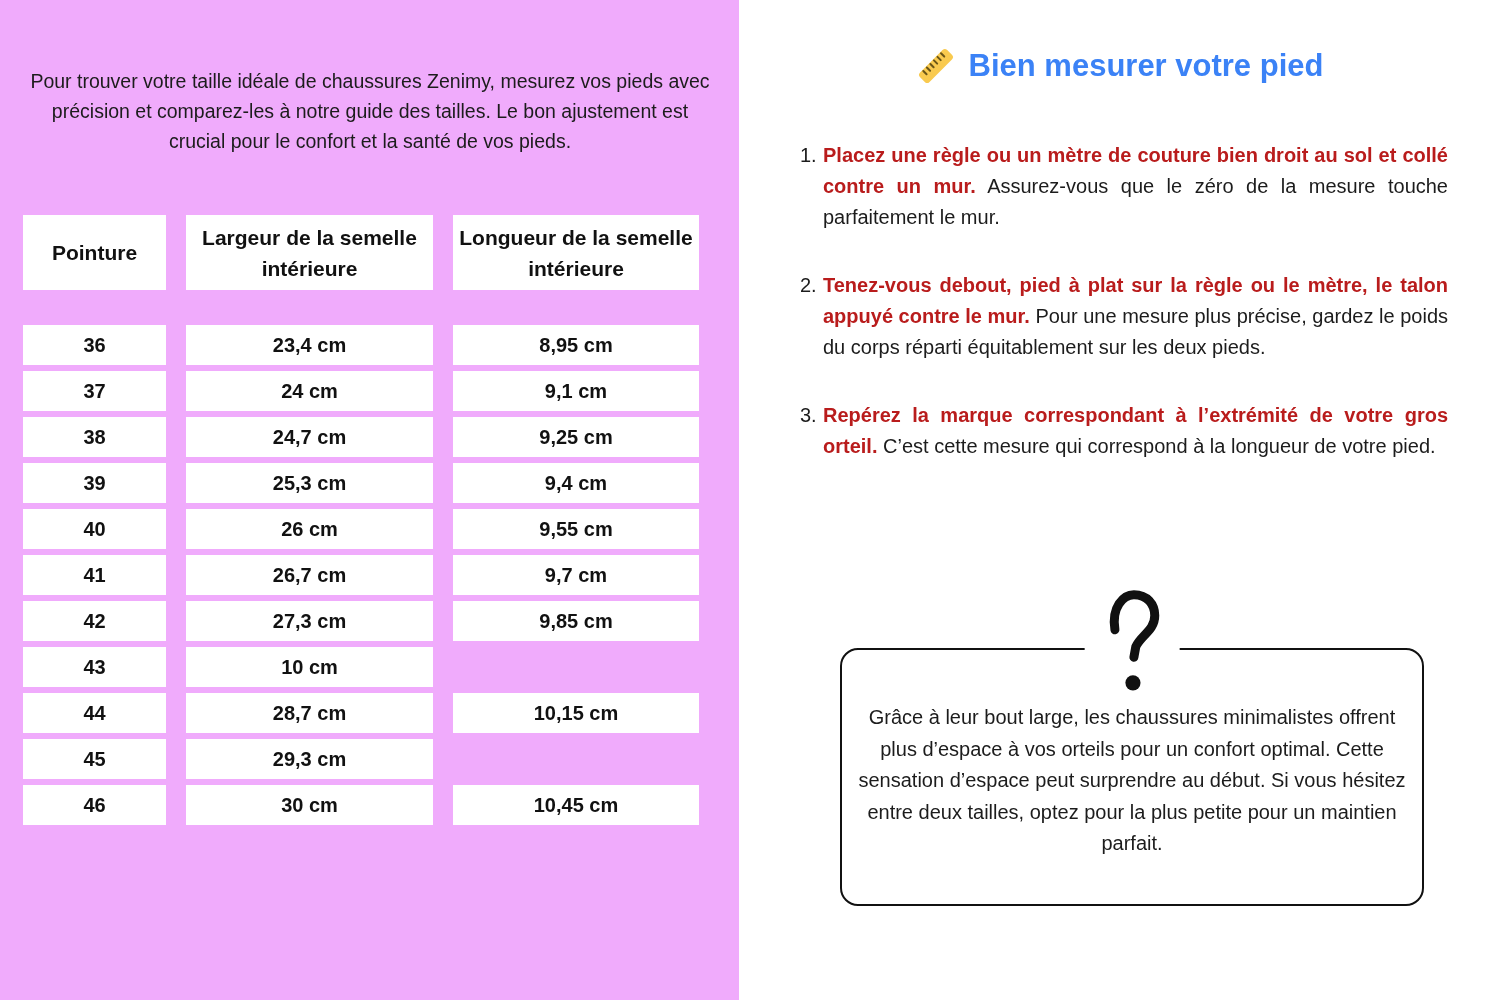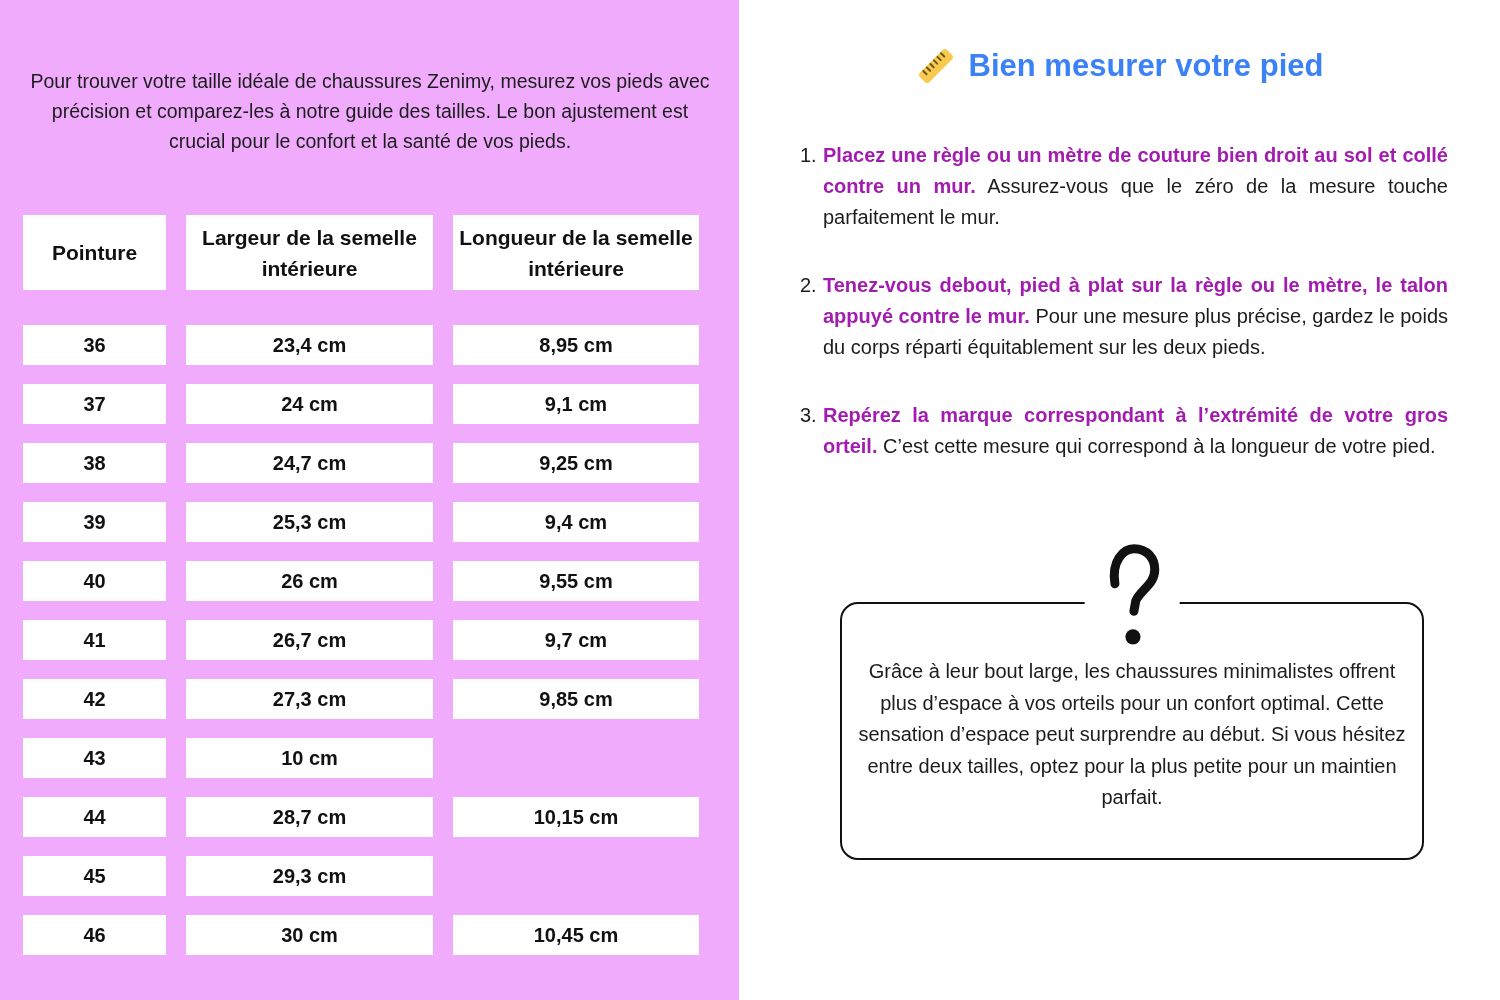--- a/index.html
+++ b/index.html
@@ -22,21 +22,21 @@
   }
   .size-table { position:absolute; left:23px; top:215px; width:677px; }
   .thead, .trow {
     display:grid; grid-template-columns:143px 247px 246px; column-gap:20px;
   }
   .th {
     background:#ffffff; height:75px;
     display:flex; align-items:center; justify-content:center;
     text-align:center; font-weight:bold; font-size:21px; line-height:31px;
   }
-  .tbody { margin-top:35px; display:flex; flex-direction:column; row-gap:19px; }
+  .tbody { margin-top:35px; display:flex; flex-direction:column; row-gap:6px; }
   .td {
     background:#ffffff; height:40px;
     display:flex; align-items:center; justify-content:center;
     font-weight:bold; font-size:20px;
   }
 
   
   .right-panel {
     position:absolute; left:739px; top:0; width:761px; height:1000px;
     background:#ffffff;
@@ -52,24 +52,24 @@
     margin:0; padding:0; list-style:none;
   }
   .step {
     display:grid; grid-template-columns:23px 1fr;
     margin-bottom:37px;
   }
   .step-num { font-size:20px; line-height:31px; color:#1c1c1c; }
   .step-text {
     margin:0; font-size:20px; line-height:31px; text-align:justify; color:#1c1c1c;
   }
-  .step-text .b { font-weight:bold; color:#a21caf; }
+  .step-text .b { font-weight:bold; color:#b91c1c; }
 
   .tip-box {
-    position:absolute; left:101px; top:602px; width:584px; height:258px;
+    position:absolute; left:101px; top:648px; width:584px; height:258px;
     border:2px solid #111; border-radius:18px; background:#ffffff;
   }
   .qmark {
     position:absolute; top:-62px; left:50%; transform:translateX(-50%);
     background:#ffffff; padding:0 17px; line-height:0;
   }
   .tip-text {
     margin:0; padding:52px 12px 0; text-align:center;
     font-size:20px; line-height:31.5px; color:#1c1c1c;
   }

